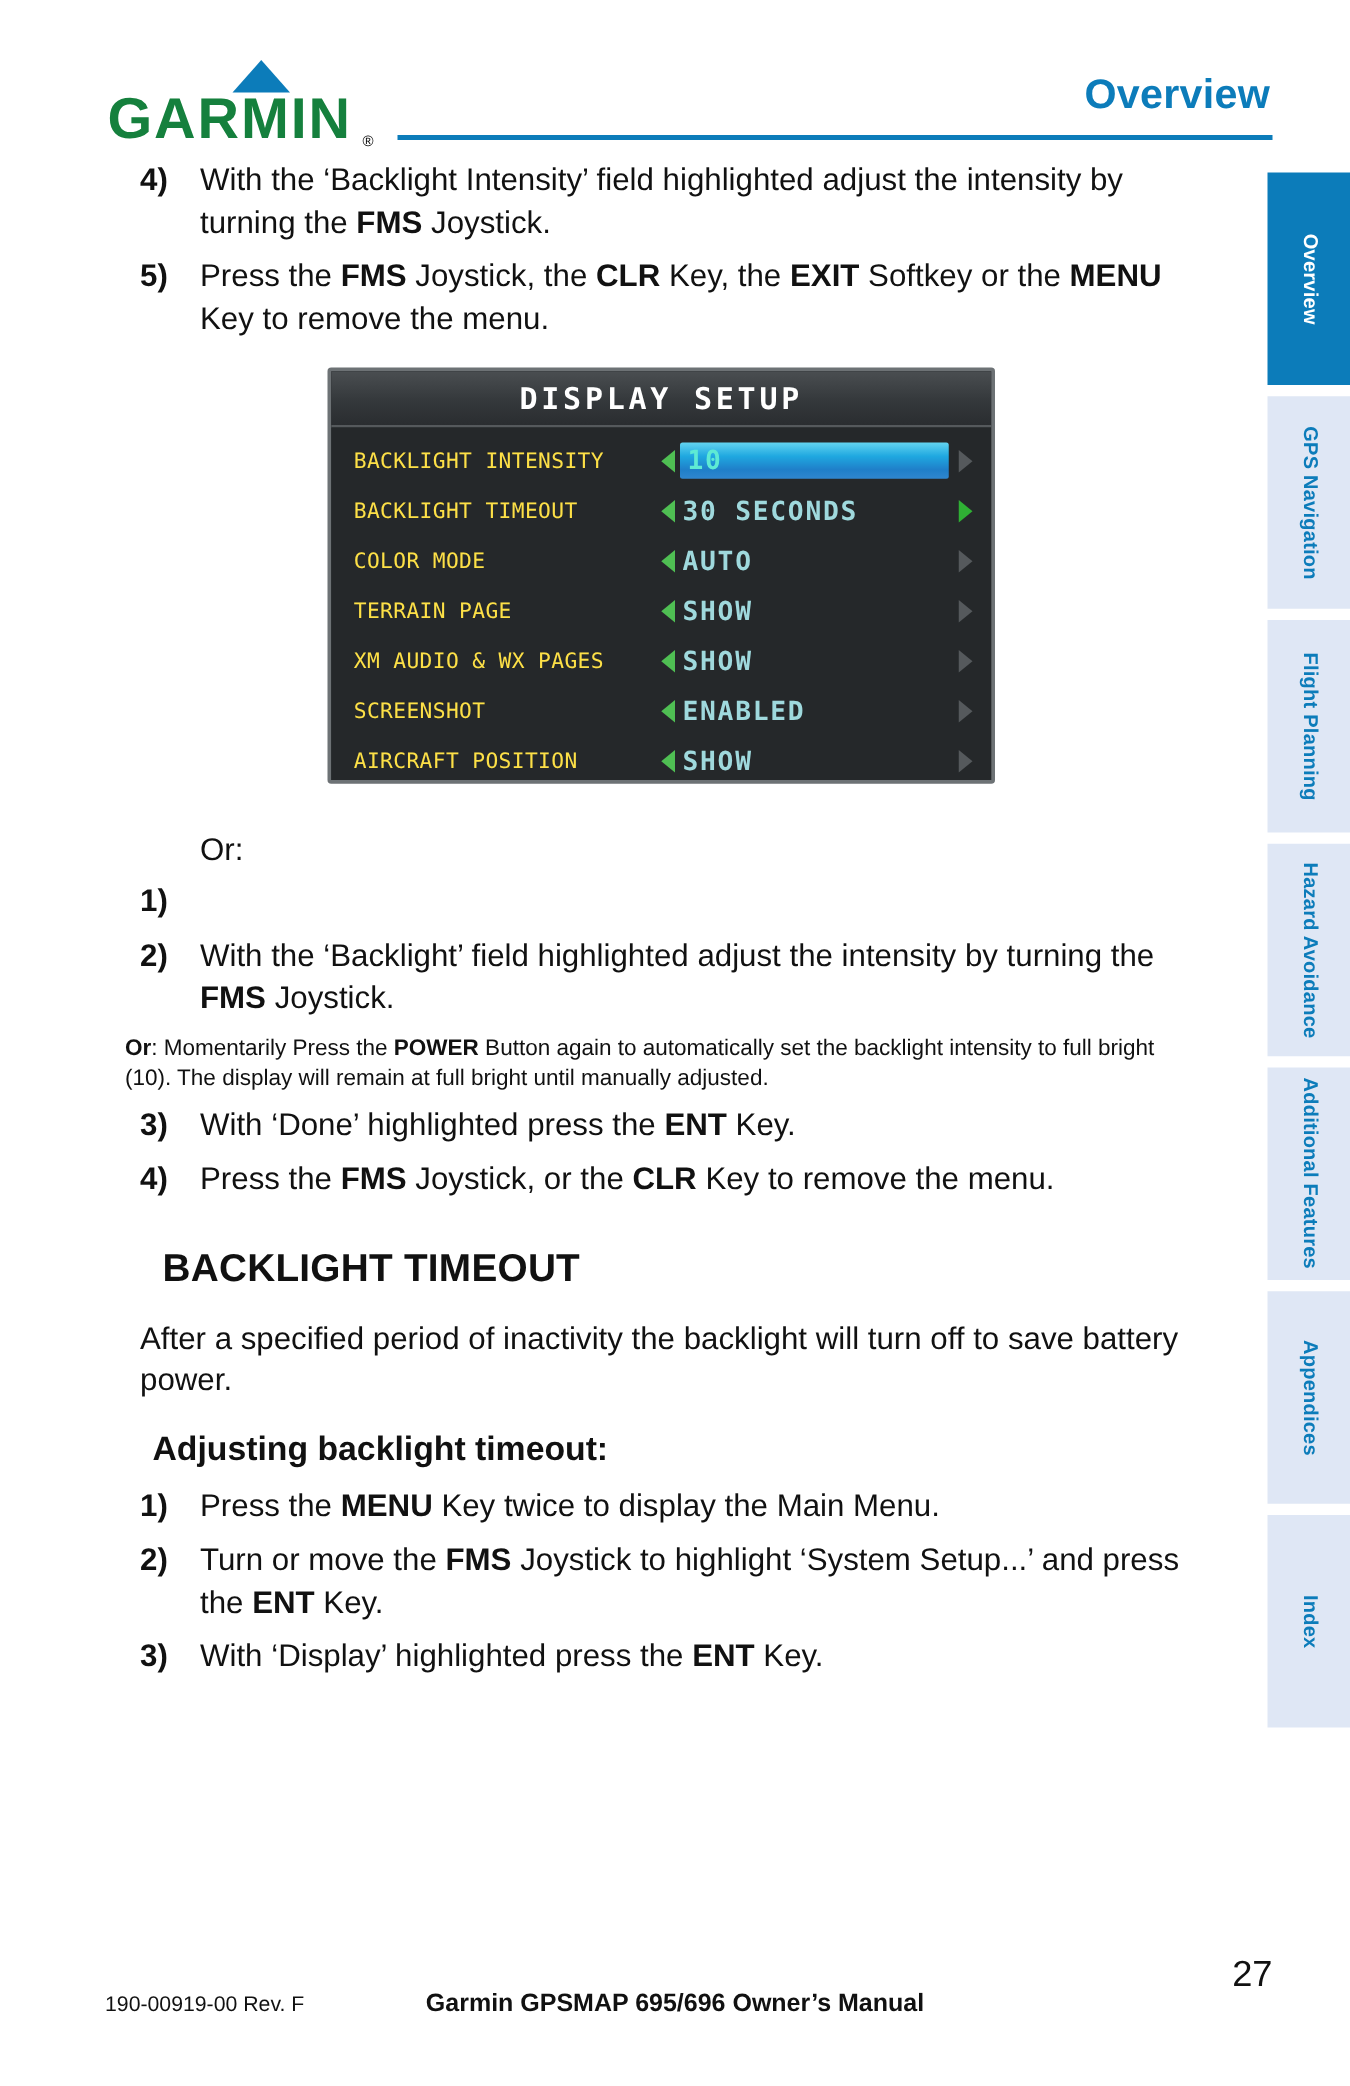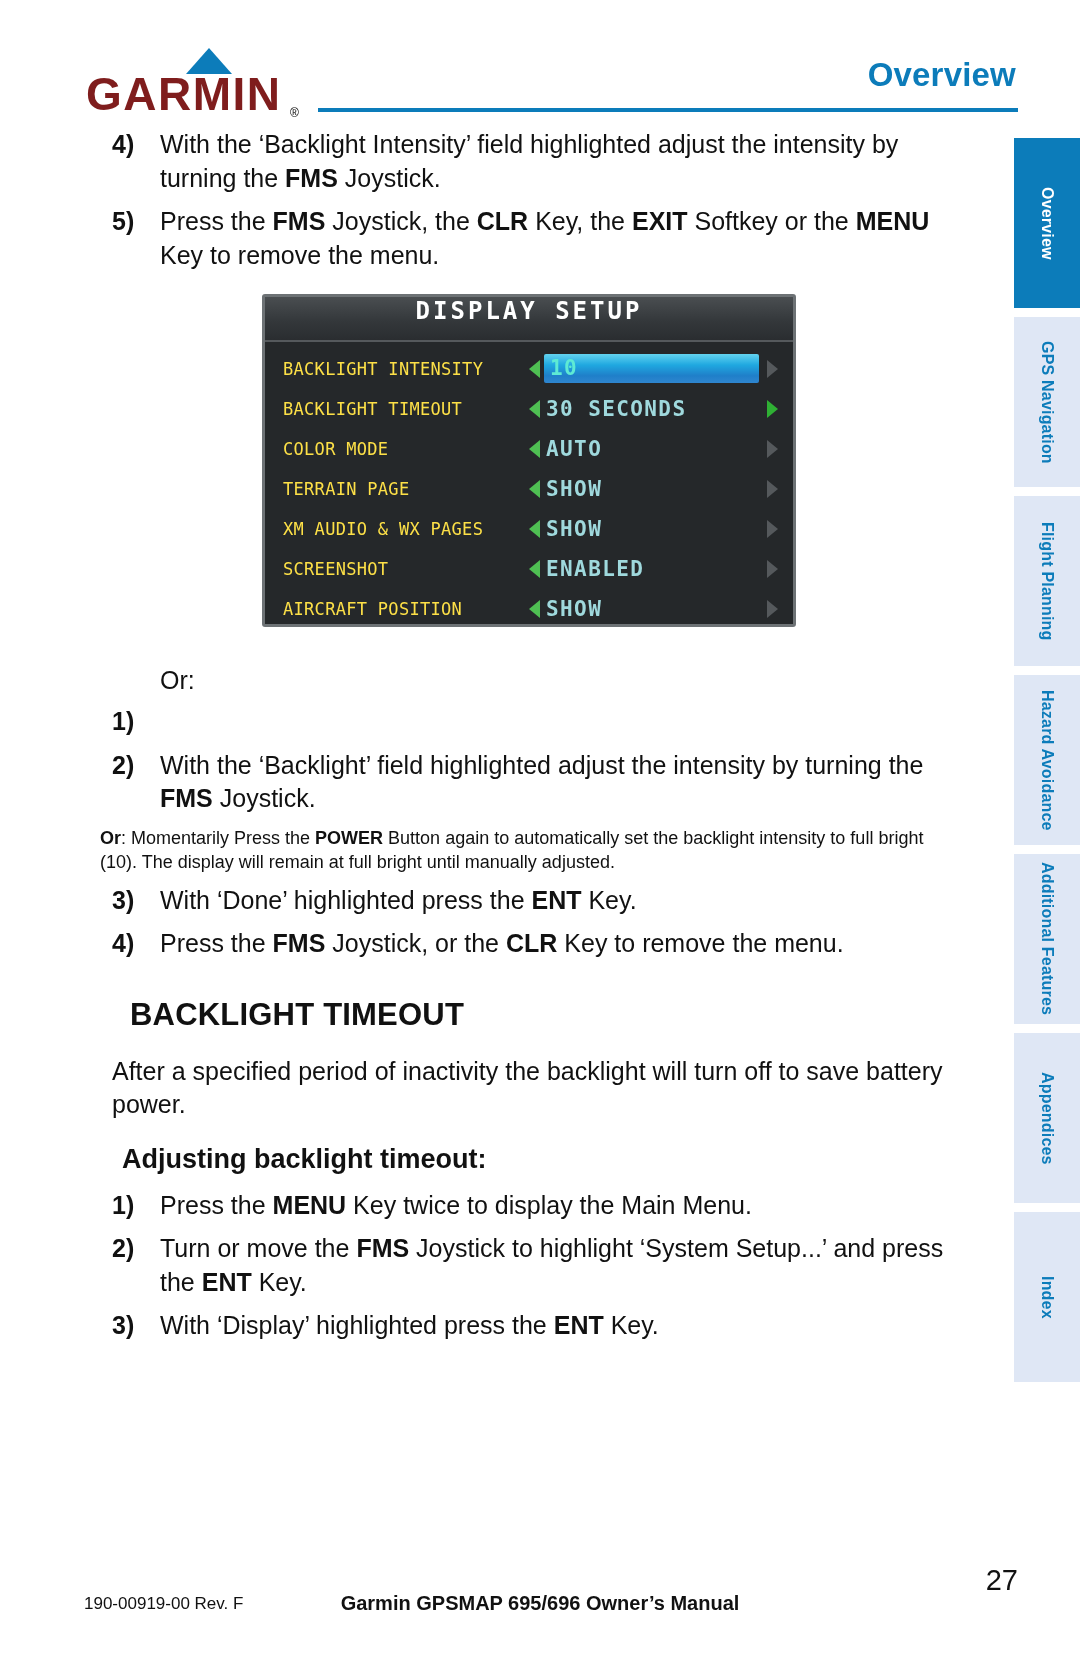--- a/index.html
+++ b/index.html
@@ -40,21 +40,21 @@
     border-bottom: 26px solid #0c7cba;
   }
   .logo-text {
     position: absolute;
     left: 0;
     top: 23px;
     font-family: "Liberation Sans", sans-serif;
     font-weight: bold;
     font-size: 46px;
     letter-spacing: 1.5px;
-    color: #7f1d1d;
+    color: #15803d;
     line-height: 1;
   }
   .logo-reg {
     position: absolute;
     left: 204px;
     top: 58px;
     font-size: 12px;
     color: #000;
   }
   .header-title {
@@ -160,20 +160,21 @@
     border: 3px solid #6d7275;
     border-radius: 3px;
     box-sizing: border-box;
     overflow: hidden;
   }
   .device-title {
     height: 43px;
     background: linear-gradient(180deg, #4a4e51 0%, #34383b 55%, #2a2d30 100%);
     border-bottom: 2px solid #55595c;
     display: flex;
+    align-items: center;
     justify-content: center;
   }
   .device-title span {
     font-family: "DejaVu Sans Mono", monospace;
     font-size: 24px;
     font-weight: bold;
     color: #ffffff;
     letter-spacing: 3px;
   }
   .device-rows {

